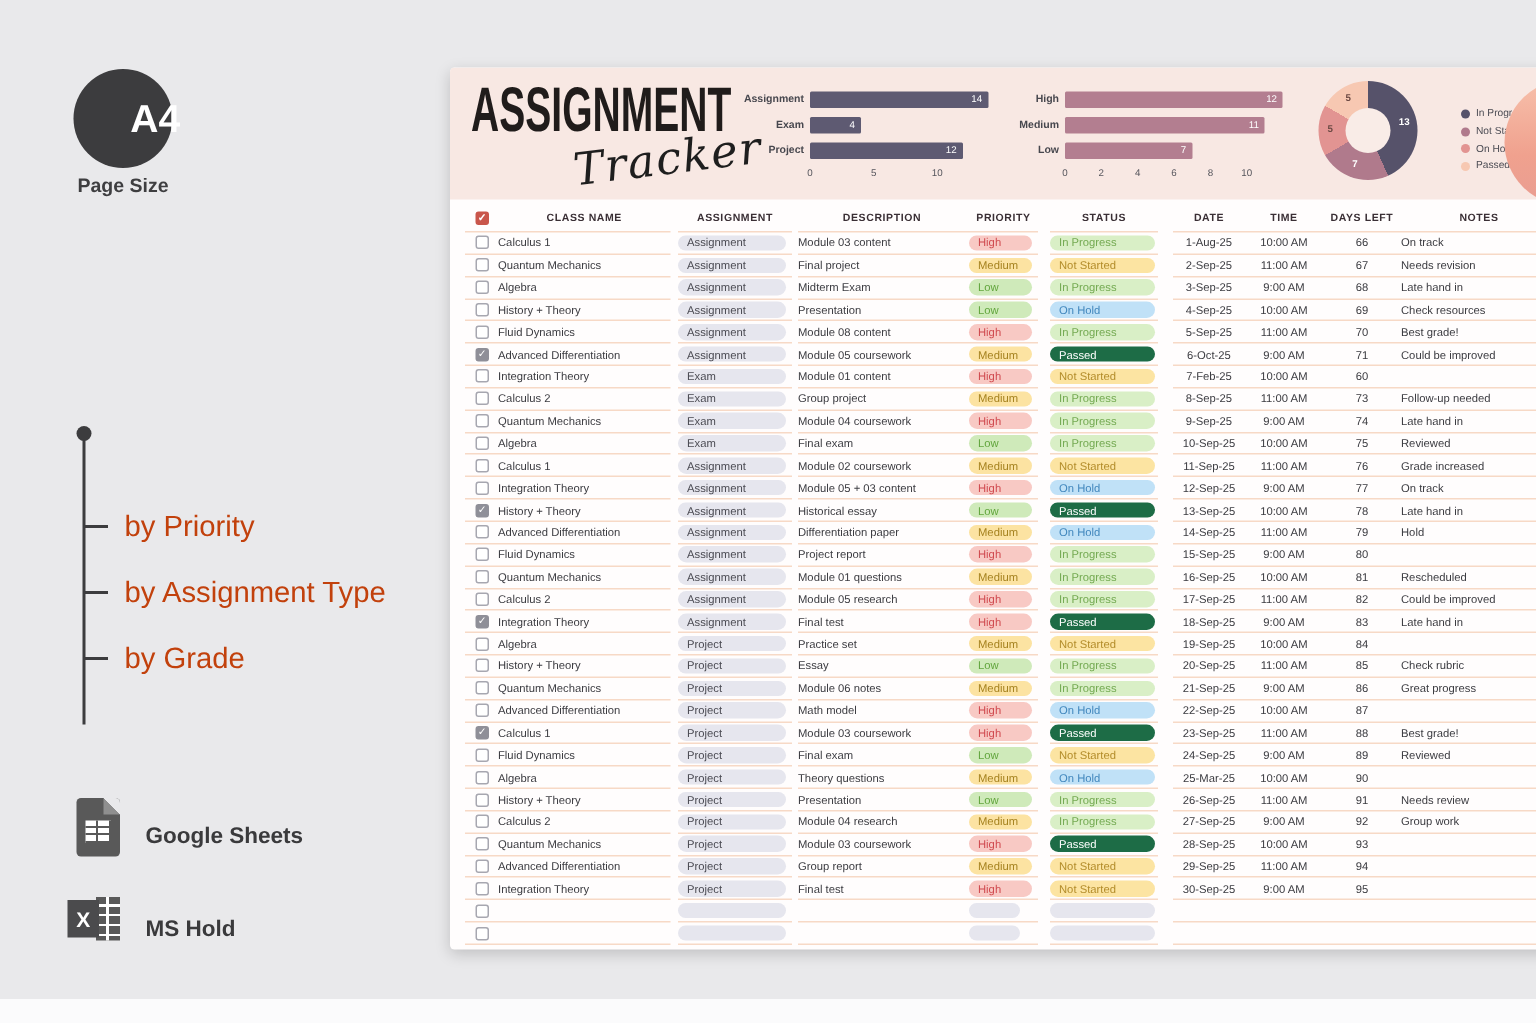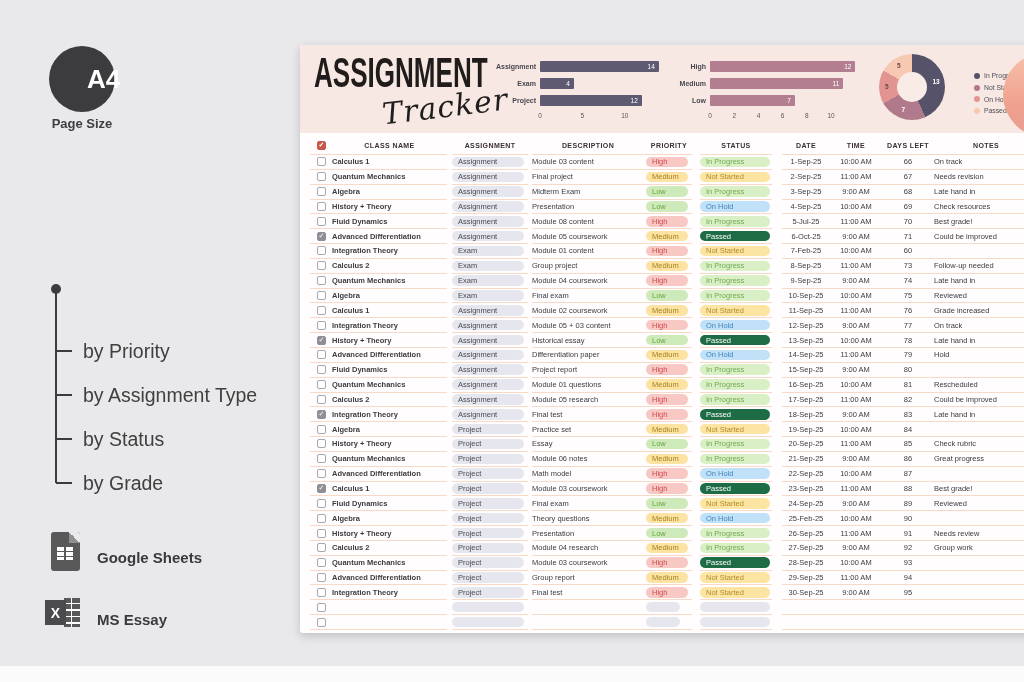--- a/index.html
+++ b/index.html
@@ -11,21 +11,21 @@
          background:#3c3c3e;display:flex;align-items:center;justify-content:center;}
   .badge span{color:#fff;font-size:26px;font-weight:bold;margin-left:43px;}
   .badge-caption{position:absolute;left:41px;top:116px;width:82px;text-align:center;
                  font-size:13px;font-weight:bold;color:#3e3e40;}
   .heading{position:absolute;left:47px;top:166px;width:250px;margin:0;font-weight:400;
            font-size:27.5px;line-height:1.22;color:#4d4d4f;}
   .tree-dot{position:absolute;left:51px;top:284px;width:10px;height:10px;border-radius:50%;background:#3c3c3e;}
   .tree-vline{position:absolute;left:55px;top:292px;width:2px;height:191px;background:#3c3c3e;}
   .feature-list{position:absolute;left:56px;top:329px;margin:0;padding:0;list-style:none;}
   .feature-list li{position:relative;height:44px;display:flex;align-items:center;
-                   padding-left:27px;font-size:19.5px;color:#404040;}
+                   padding-left:27px;font-size:19.5px;color:#c2410c;}
   .feature-list li::before{content:'';position:absolute;left:0;top:calc(50% - 1px);
                    width:16px;height:2px;background:#3c3c3e;}
   .platform-label{position:absolute;left:97px;font-size:15px;font-weight:bold;color:#3a3a3c;}
   
   .icon-sheets{position:absolute;left:51px;top:532px;width:29px;height:39px;background:#595959;border-radius:3px;}
   .icon-sheets .fold{position:absolute;right:0;top:0;width:11px;height:11px;
       background:linear-gradient(225deg,#e9e9eb 50%,#8f8f8f 50%);border-radius:0 3px 0 0;}
   .icon-sheets .cells{position:absolute;left:6px;top:15px;width:17px;height:15px;background:#fff;
       background-image:
         repeating-linear-gradient(to bottom,transparent 0 3.5px,#595959 3.5px 5px),
@@ -77,21 +77,21 @@
   .table{position:absolute;left:0;top:88px;width:800px;padding:4px 0 0 10px;box-sizing:border-box;}
   .trow{display:grid;align-items:center;height:14.85px;
         grid-template-columns:22px 115px 5px 76px 4px 112px 48px 8px 72px 10px 48px 52px 52px 104px;}
   .trow.thead{height:18px;}
   .trow > div{display:flex;align-items:center;height:100%;box-sizing:border-box;
               border-bottom:1px solid #f7d9c6;font-size:7.5px;color:#3b3b40;overflow:hidden;}
   .trow > div.gap{border-bottom:none;}
   .thead > div{font-size:7px;font-weight:bold;color:#3a2f35;letter-spacing:.4px;justify-content:center;}
   .c-cb{justify-content:center;}
   .c-class,.c-desc,.c-notes{justify-content:flex-start;}
-  .trow:not(.thead) .c-class{font-weight:700;}
+  .trow:not(.thead) .c-class{font-weight:400;}
   .c-date,.c-time,.c-days{justify-content:center;}
   .c-prio{padding-left:2px;}
   .cb{position:relative;width:9px;height:9px;border:1px solid #a7a7b0;border-radius:2px;background:#fff;box-sizing:border-box;}
   .cb.checked{background:#8f8f98;border-color:#8f8f98;}
   .cb.checked::after{content:'\2713';position:absolute;left:1px;top:-1px;color:#fff;font-size:7px;}
   .cb.hdr{background:#c9564b;border-color:#c9564b;}
   .pill{display:inline-flex;align-items:center;border-radius:6px;font-size:7.5px;height:10.5px;
         padding:0 6px;box-sizing:border-box;white-space:nowrap;}
   .type-pill{width:72px;background:#e6e6ee;color:#4a4a52;}
   .prio-pill{width:42px;}
@@ -115,35 +115,34 @@
     <span>A4</span>
   </div>
   <div class="badge-caption">Page Size</div>
 
 
   <div class="tree-dot"></div>
   <div class="tree-vline"></div>
   <ul class="feature-list" id="feature-list">
       <li>by Priority</li>
       <li>by Assignment Type</li>
-      <li>by Status</li>
       <li>by Grade</li>
     </ul>
 
   <span class="icon-sheets">
     <span class="fold"></span>
     <span class="cells"></span>
   </span>
   <div class="platform-label" style="top:549px;">Google Sheets</div>
 
   <span class="icon-excel">
     <span class="sheetpart"></span>
     <span class="xpart">X</span>
   </span>
-  <div class="platform-label" style="top:611px;">MS Essay</div>
+  <div class="platform-label" style="top:611px;">MS Hold</div>
 
   <div class="bottom-strip"></div>
 
   <section class="sheet">
     <header class="band">
       <h2 class="sheet-title">ASSIGNMENT</h2>
       <div class="sheet-subtitle">Tracker</div>
 
       <div class="bchart bchart1" id="chart-types">
           <div class="brow">
@@ -276,21 +275,21 @@
           <div class="gap"></div>
           <div class="c-desc">Module 03 content</div>
           <div class="c-prio">
             <span class="pill prio-pill p-high">High</span>
           </div>
           <div class="gap"></div>
           <div class="c-status">
             <span class="pill status-pill s-in-progress">In Progress</span>
           </div>
           <div class="gap"></div>
-          <div class="c-date">1-Sep-25</div>
+          <div class="c-date">1-Aug-25</div>
           <div class="c-time">10:00 AM</div>
           <div class="c-days">66</div>
           <div class="c-notes">On track</div>
         </div>
         <div class="trow">
           <div class="c-cb">
             <span class="cb "></span>
           </div>
           <div class="c-class">Quantum Mechanics</div>
           <div class="gap"></div>
@@ -372,21 +371,21 @@
           <div class="gap"></div>
           <div class="c-desc">Module 08 content</div>
           <div class="c-prio">
             <span class="pill prio-pill p-high">High</span>
           </div>
           <div class="gap"></div>
           <div class="c-status">
             <span class="pill status-pill s-in-progress">In Progress</span>
           </div>
           <div class="gap"></div>
-          <div class="c-date">5-Jul-25</div>
+          <div class="c-date">5-Sep-25</div>
           <div class="c-time">11:00 AM</div>
           <div class="c-days">70</div>
           <div class="c-notes">Best grade!</div>
         </div>
         <div class="trow">
           <div class="c-cb">
             <span class="cb checked"></span>
           </div>
           <div class="c-class">Advanced Differentiation</div>
           <div class="gap"></div>
@@ -852,21 +851,21 @@
           <div class="gap"></div>
           <div class="c-desc">Theory questions</div>
           <div class="c-prio">
             <span class="pill prio-pill p-medium">Medium</span>
           </div>
           <div class="gap"></div>
           <div class="c-status">
             <span class="pill status-pill s-on-hold">On Hold</span>
           </div>
           <div class="gap"></div>
-          <div class="c-date">25-Feb-25</div>
+          <div class="c-date">25-Mar-25</div>
           <div class="c-time">10:00 AM</div>
           <div class="c-days">90</div>
           <div class="c-notes"></div>
         </div>
         <div class="trow">
           <div class="c-cb">
             <span class="cb "></span>
           </div>
           <div class="c-class">History + Theory</div>
           <div class="gap"></div>

